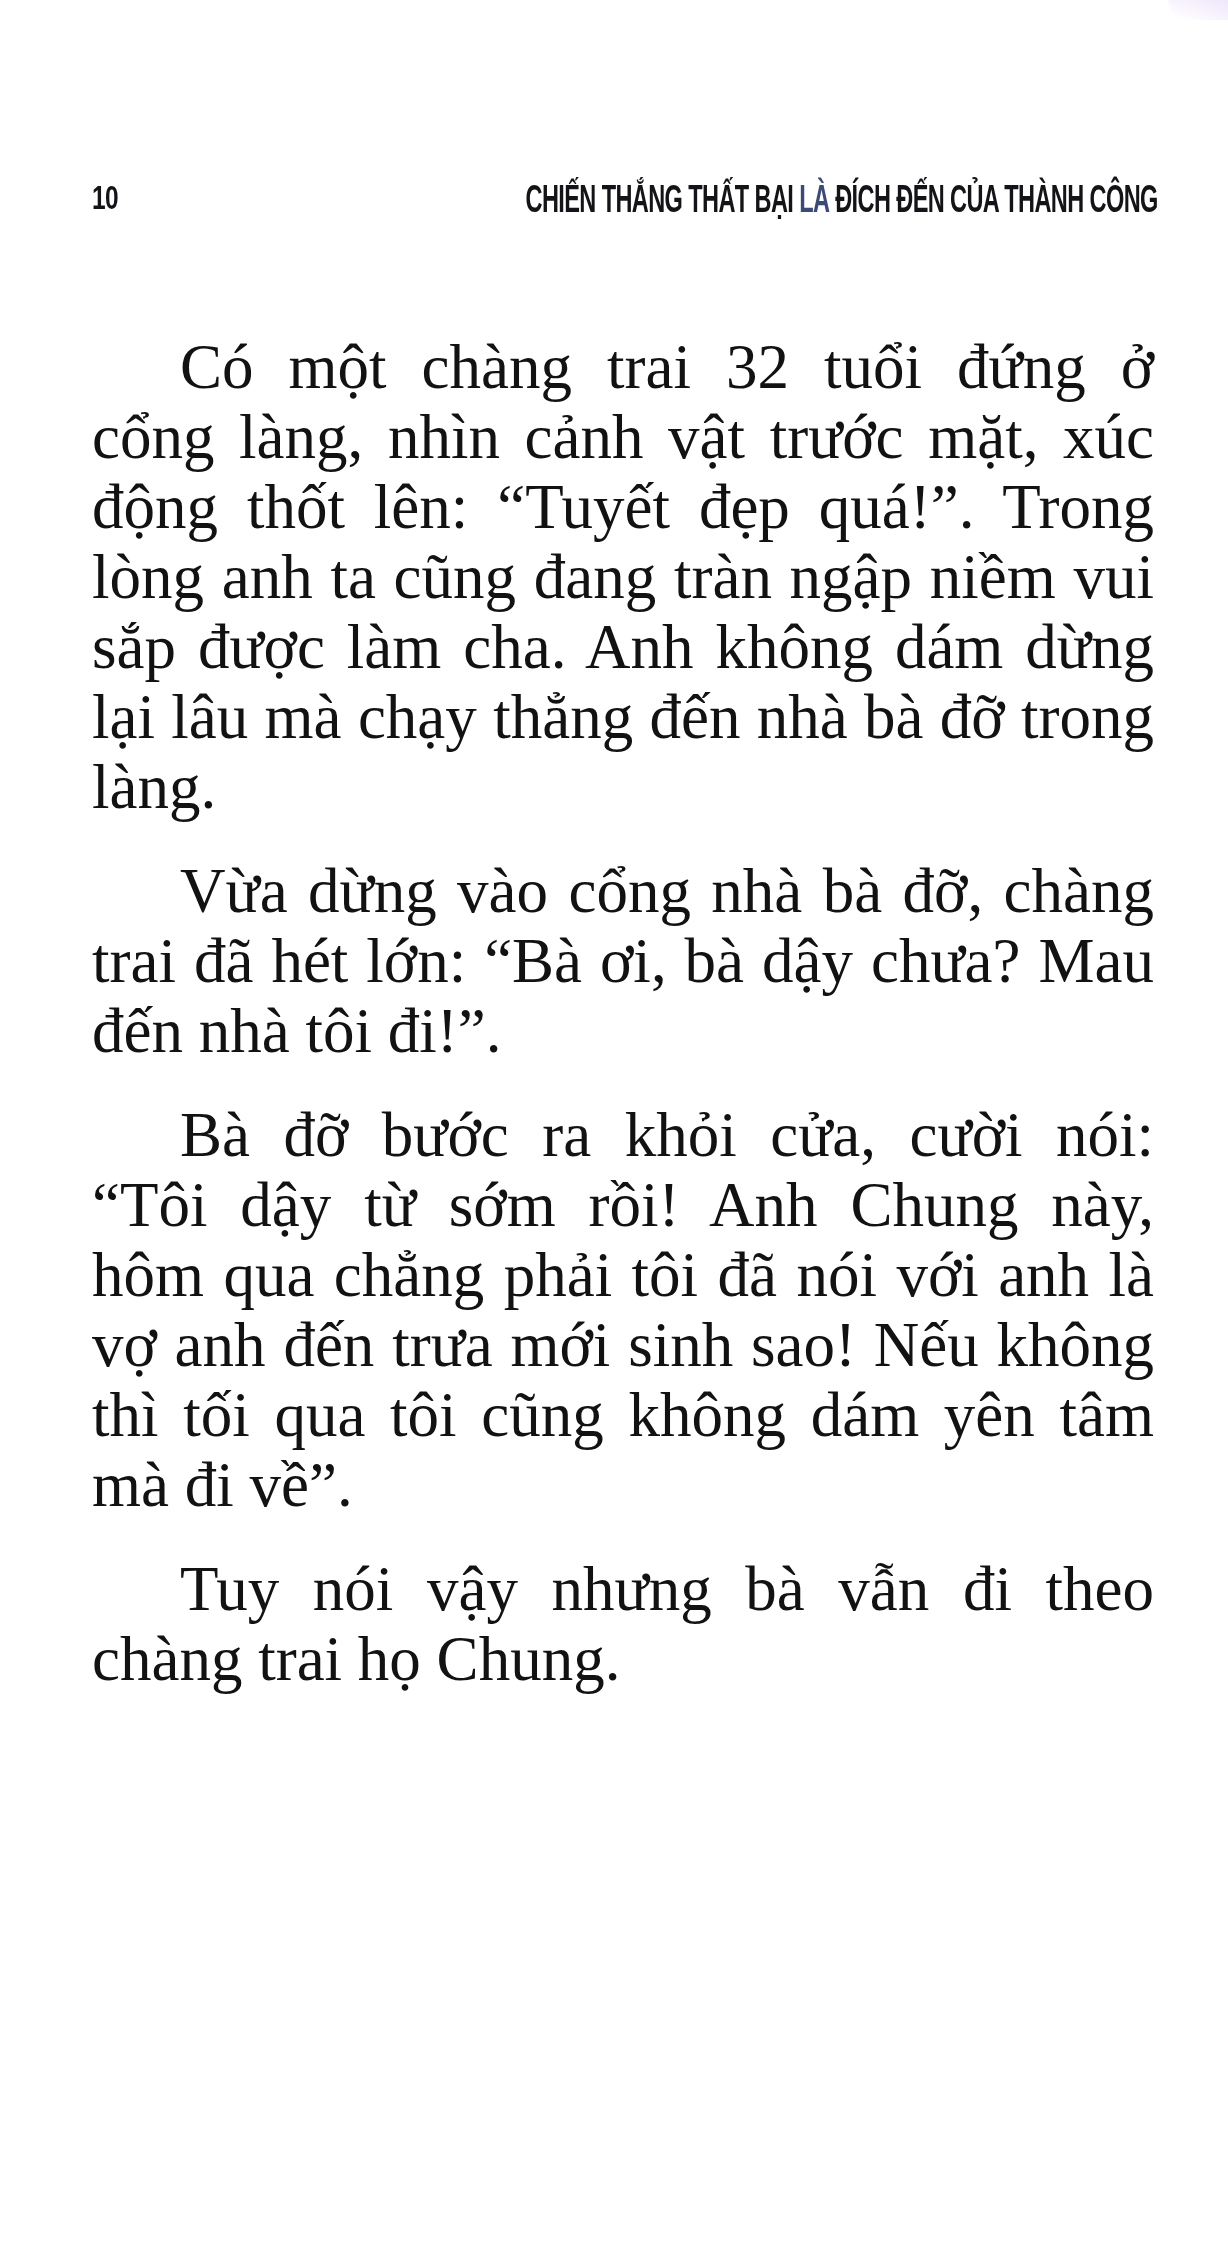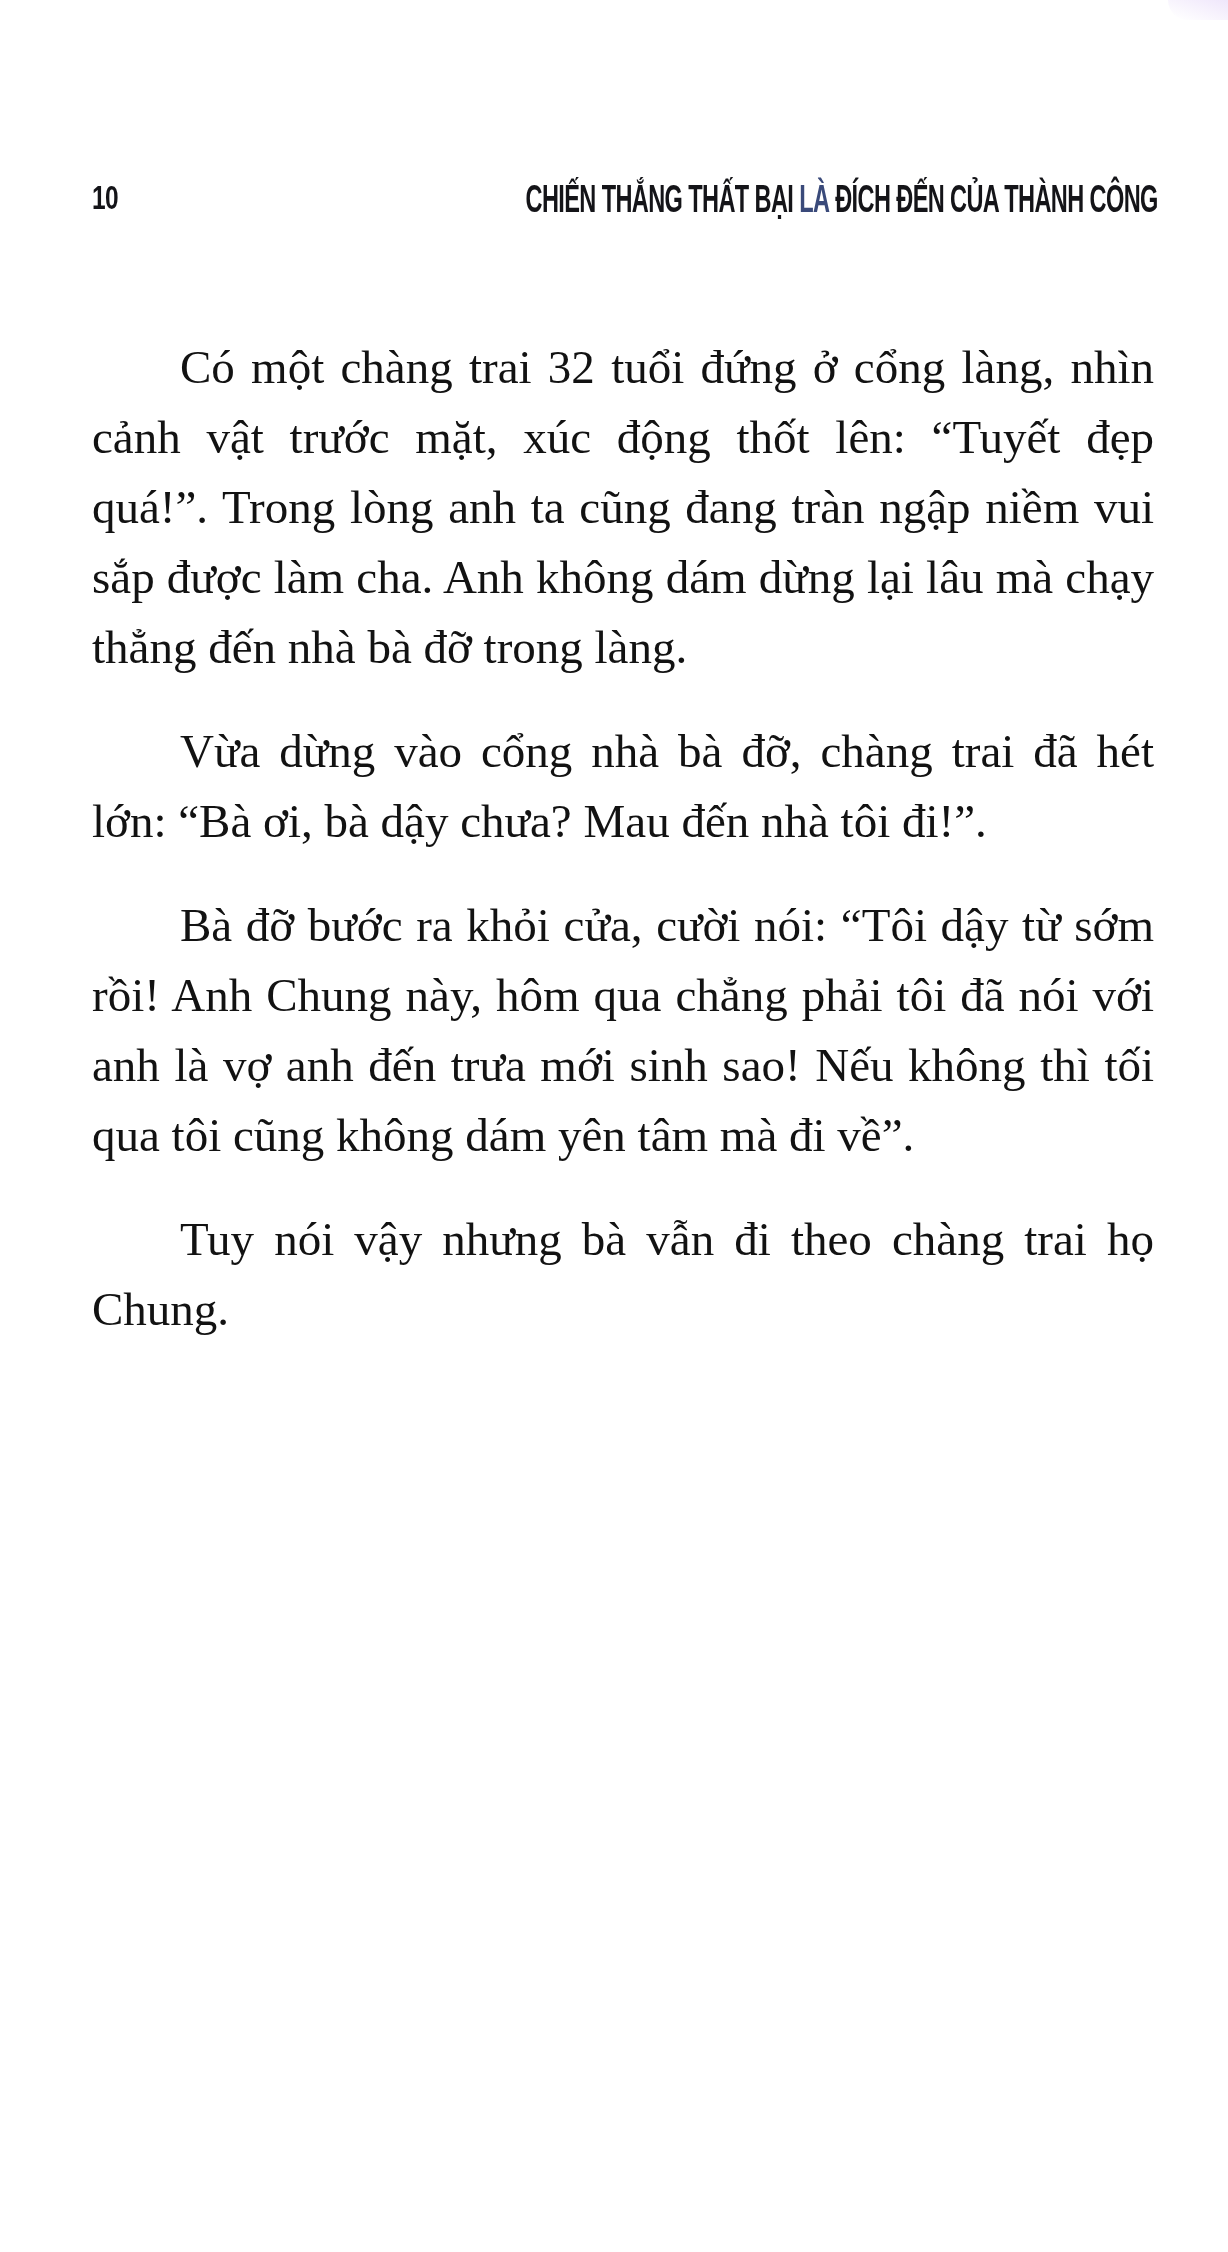--- a/index.html
+++ b/index.html
@@ -52,21 +52,21 @@
     }
     .book-title .accent {
       color: #3a4a7a;
     }
     .body-text {
       position: absolute;
       top: 332px;
       left: 92px;
       width: 1062px;
       font-family: "Liberation Serif", serif;
-      font-size: 47px;
+      font-size: 63px;
       line-height: 70px;
       color: #121212;
     }
     .body-text p {
       margin: 0 0 34px 0;
       text-indent: 88px;
       text-align: justify;
       text-align-last: left;
     }
     .body-text p.justify-last {

